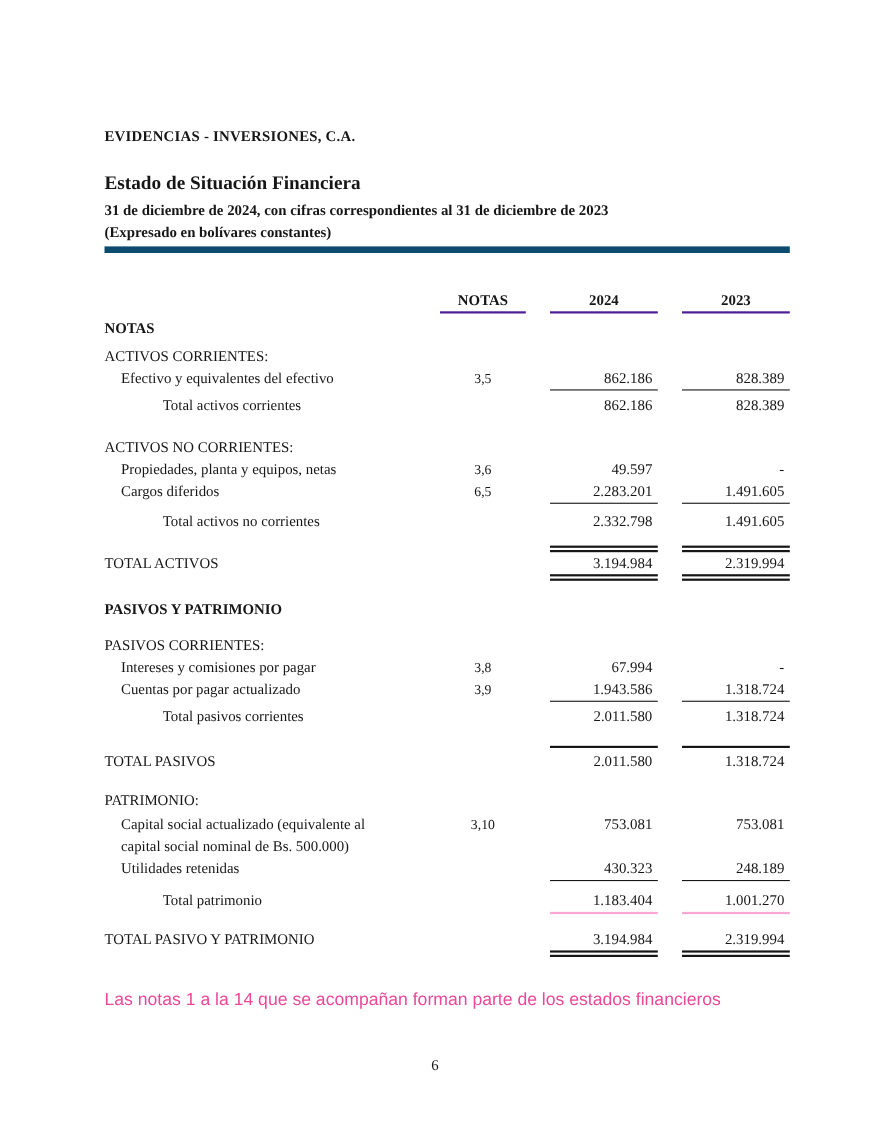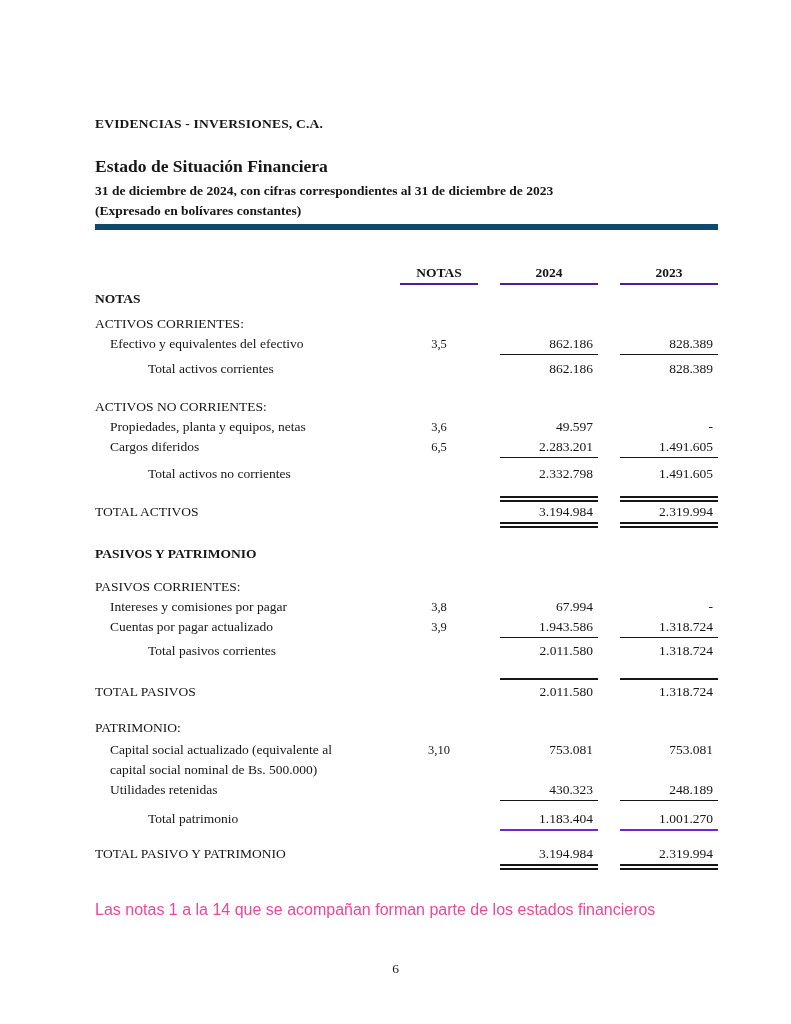--- a/index.html
+++ b/index.html
@@ -26,21 +26,21 @@
              border-bottom: 6px solid #0c4a6e; }
 
   .row { display: flex; align-items: baseline; line-height: 20px; font-size: 13.5px; }
   .c-label { width: 305px; padding-right: 4px; }
   .ind1 { padding-left: 15px; }
   .ind2 { padding-left: 53px; }
   .c-nota { width: 78px; text-align: center; font-size: 12.5px; }
   .c-sp { width: 22px; }
   .c-val { width: 98px; text-align: right; padding-right: 5px; }
   .uline { border-bottom: 1.5px solid #161616; }
-  .uline2 { border-bottom: 2px solid #6d28d9; }
+  .uline2 { border-bottom: 2px solid #f9a8d4; }
   .bold { font-weight: bold; }
 
   .thead { margin-top: 33px; }
   .thead .c-nota, .thead .c-val {
     font-weight: bold; text-align: center; font-size: 13.5px;
     border-bottom: 2px solid #4c1d95; padding-right: 0;
   }
 
   .rule-row { display: flex; }
   .rr-off { width: 405px; }

